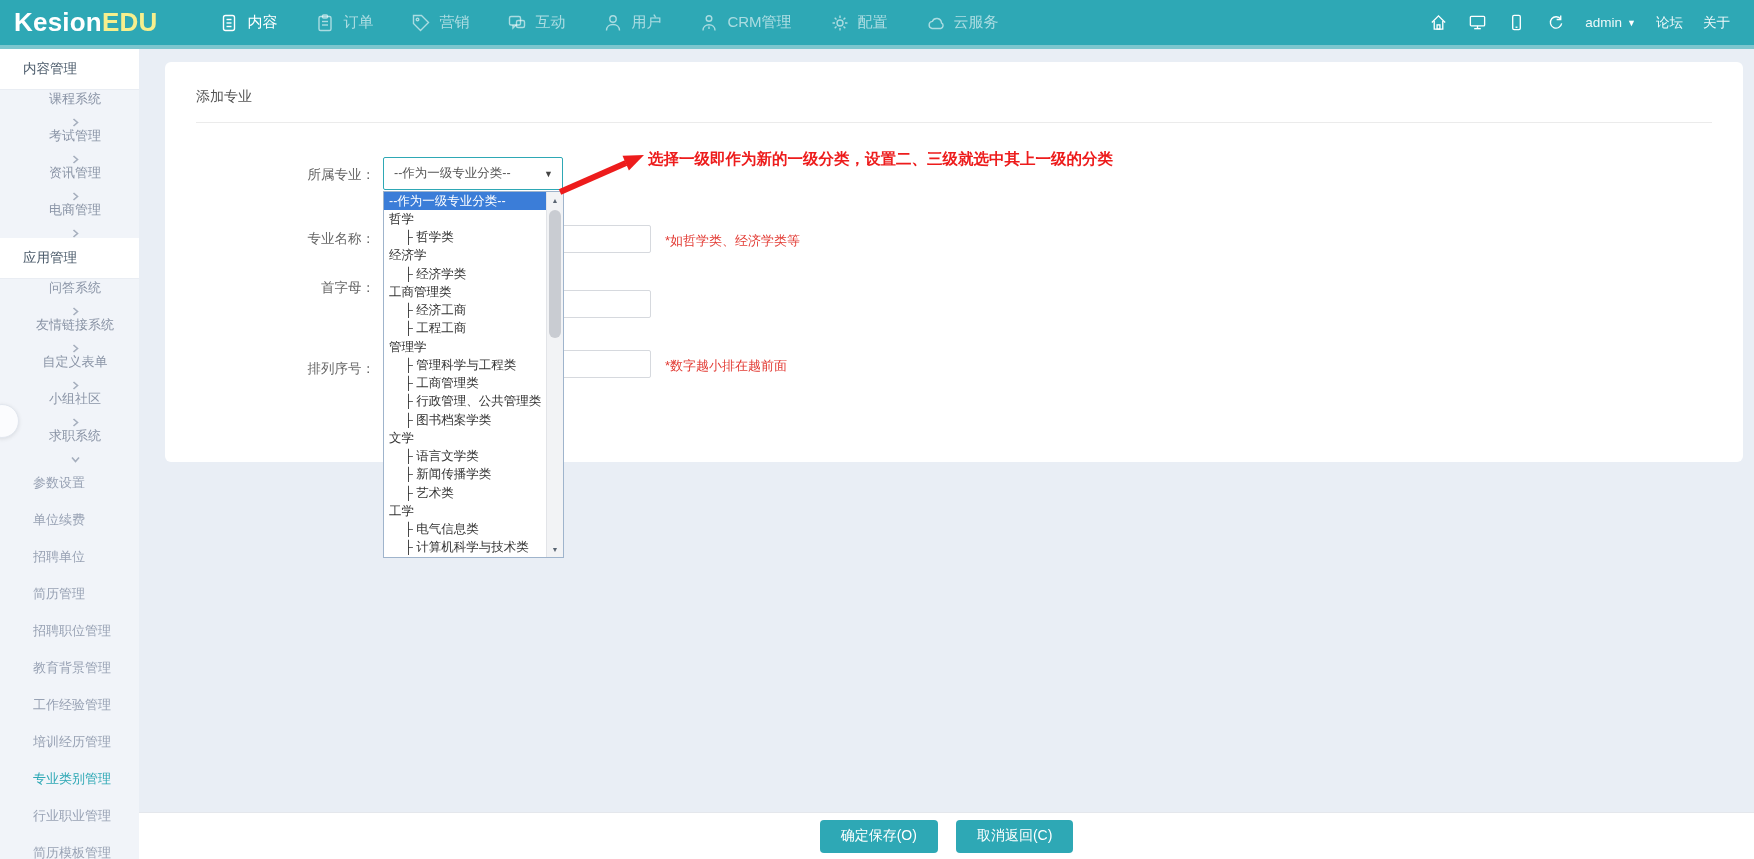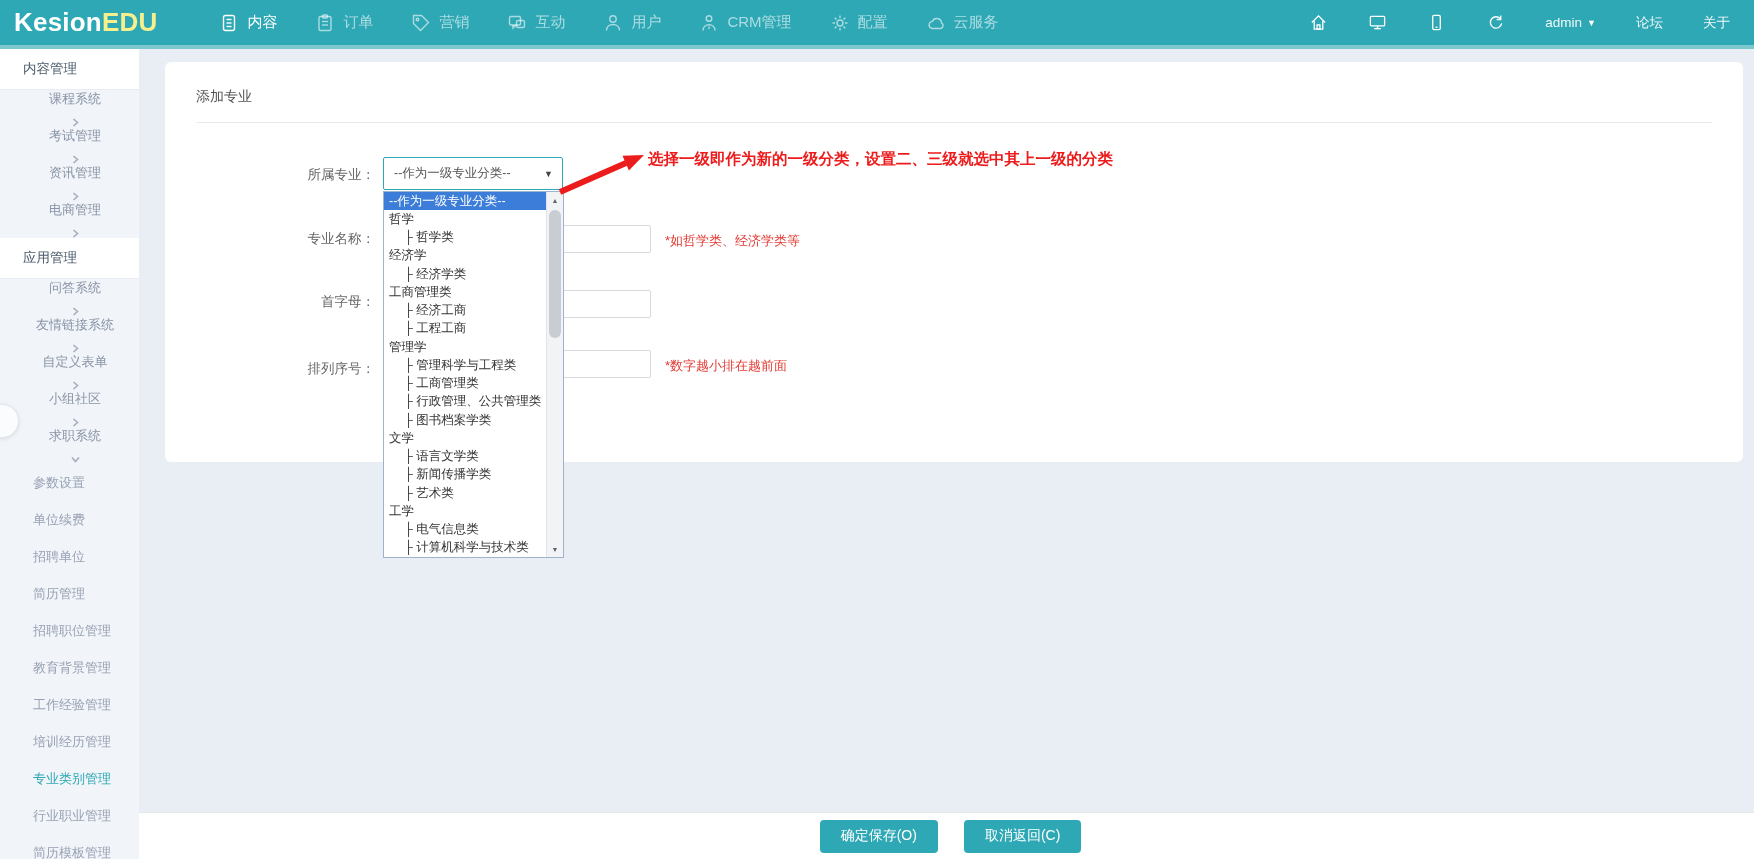--- a/index.html
+++ b/index.html
@@ -16,21 +16,21 @@
   
   .topbar{position:absolute;left:0;top:0;width:1754px;height:45px;
     background:var(--accent);display:flex;align-items:center;z-index:60;}
   .logo{margin-left:14px;font-size:26px;font-weight:bold;color:#fff;letter-spacing:.2px;}
   .logo .edu{color:var(--logo-yellow);}
   .nav-menu{display:flex;align-items:center;margin-left:62px;gap:38px;}
   .nav-item{display:flex;align-items:center;gap:8px;font-size:15px;
     color:rgba(255,255,255,.6);cursor:pointer;white-space:nowrap;}
   .nav-item.active{color:#fff;}
   .nav-item svg{width:20px;height:20px;stroke:currentColor;fill:none;stroke-width:1.4;}
-  .nav-right{margin-left:auto;display:flex;align-items:center;gap:40px;
+  .nav-right{margin-left:auto;display:flex;align-items:center;gap:20px;
     padding-right:24px;color:rgba(255,255,255,.92);font-size:13.5px;}
   .nav-right svg{width:19px;height:19px;stroke:#fff;fill:none;stroke-width:1.4;}
   .admin-wrap{display:flex;align-items:center;gap:5px;cursor:pointer;}
   .caret{font-size:9px;color:#fff;}
   .nav-link{cursor:pointer;}
   .accent-strip{position:absolute;left:0;top:45px;width:1754px;height:4px;
     background:var(--accent-light);z-index:59;}
   
   .sidebar{position:absolute;left:0;top:49px;width:139px;height:810px;
     background:#F1F4F9;z-index:20;font-size:13px;}
@@ -81,21 +81,21 @@
     color:var(--red);z-index:45;white-space:nowrap;}
   .arrow-svg{position:absolute;left:552px;top:146px;width:100px;height:56px;z-index:45;}
   .arrow-svg line{stroke:var(--red);stroke-width:6;}
   .arrow-svg polygon{fill:var(--red);}
   
   .footer{position:absolute;left:139px;right:0;bottom:0;height:47px;background:#fff;
     border-top:1px solid #E4E7EC;display:flex;align-items:center;justify-content:center;
     gap:18px;z-index:15;}
   .btn{height:33px;padding:0 21px;background:var(--accent);color:#fff;border:none;
     border-radius:4px;font-size:14px;cursor:pointer;
-    font-family:"Liberation Sans","DejaVu Sans",sans-serif;margin-left:8px;}
+    font-family:"Liberation Sans","DejaVu Sans",sans-serif;}
 </style>
 </head>
 <body>
 
 <div class="topbar">
   <div class="logo"><span>Kesion</span><span class="edu">EDU</span></div>
   <div class="nav-menu">
     <div class="nav-item active">
       <span>
           <svg viewBox="0 0 20 20">
@@ -307,21 +307,21 @@
   <div class="flabel" style="top:104px;">所属专业：</div>
   <div class="select-box">
     <span class="sel-text">--作为一级专业分类--</span>
     <span class="sel-caret">▼</span>
   </div>
 
   <div class="flabel" style="top:168px;">专业名称：</div>
   <input class="tinput" style="top: 163px;" value="">
   <div class="hint" style="top:170px;">*如哲学类、经济学类等</div>
 
-  <div class="flabel" style="top:231px;">首字母：</div>
+  <div class="flabel" style="top:217px;">首字母：</div>
   <input class="tinput" style="top: 228px; z-index: 1;" value="">
 
   <div class="flabel" style="top:298px;">排列序号：</div>
   <input class="tinput" style="top: 288px;" value="">
   <div class="hint" style="top:295px;">*数字越小排在越前面</div>
 </div>
 
 <div class="dropdown">
   <div class="dd-list">
     <div class="opt selected">--作为一级专业分类--</div>

